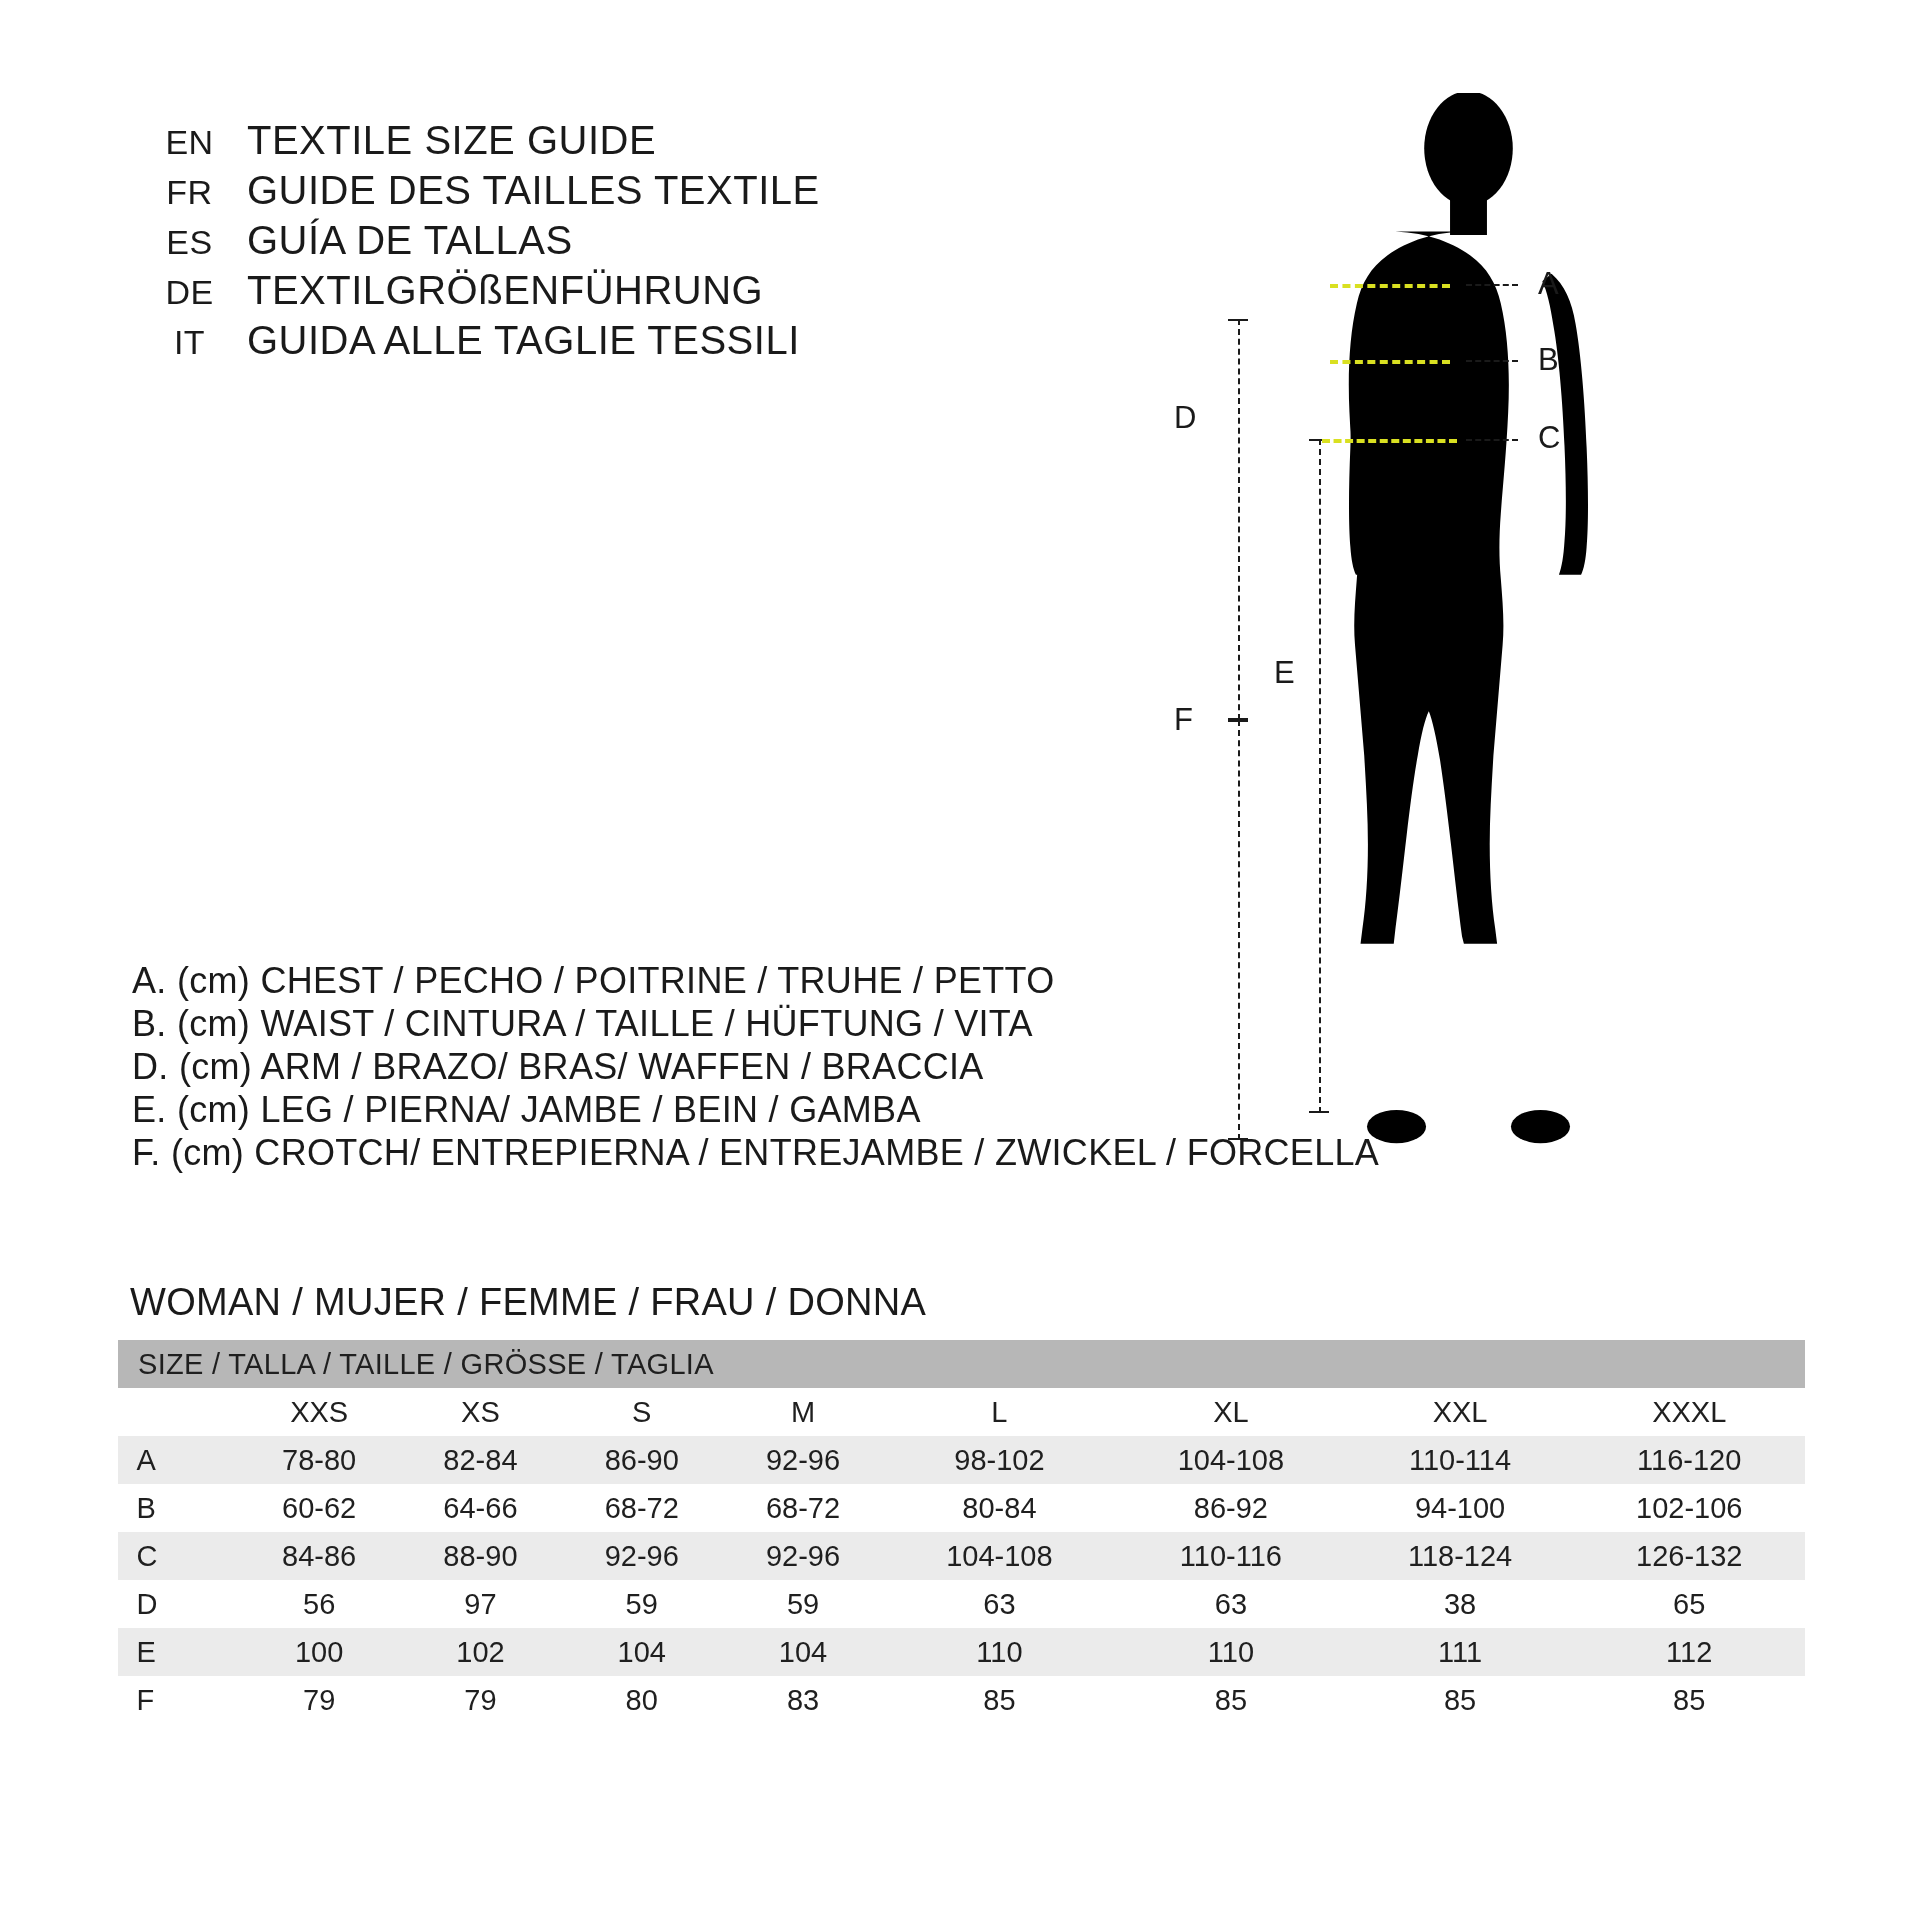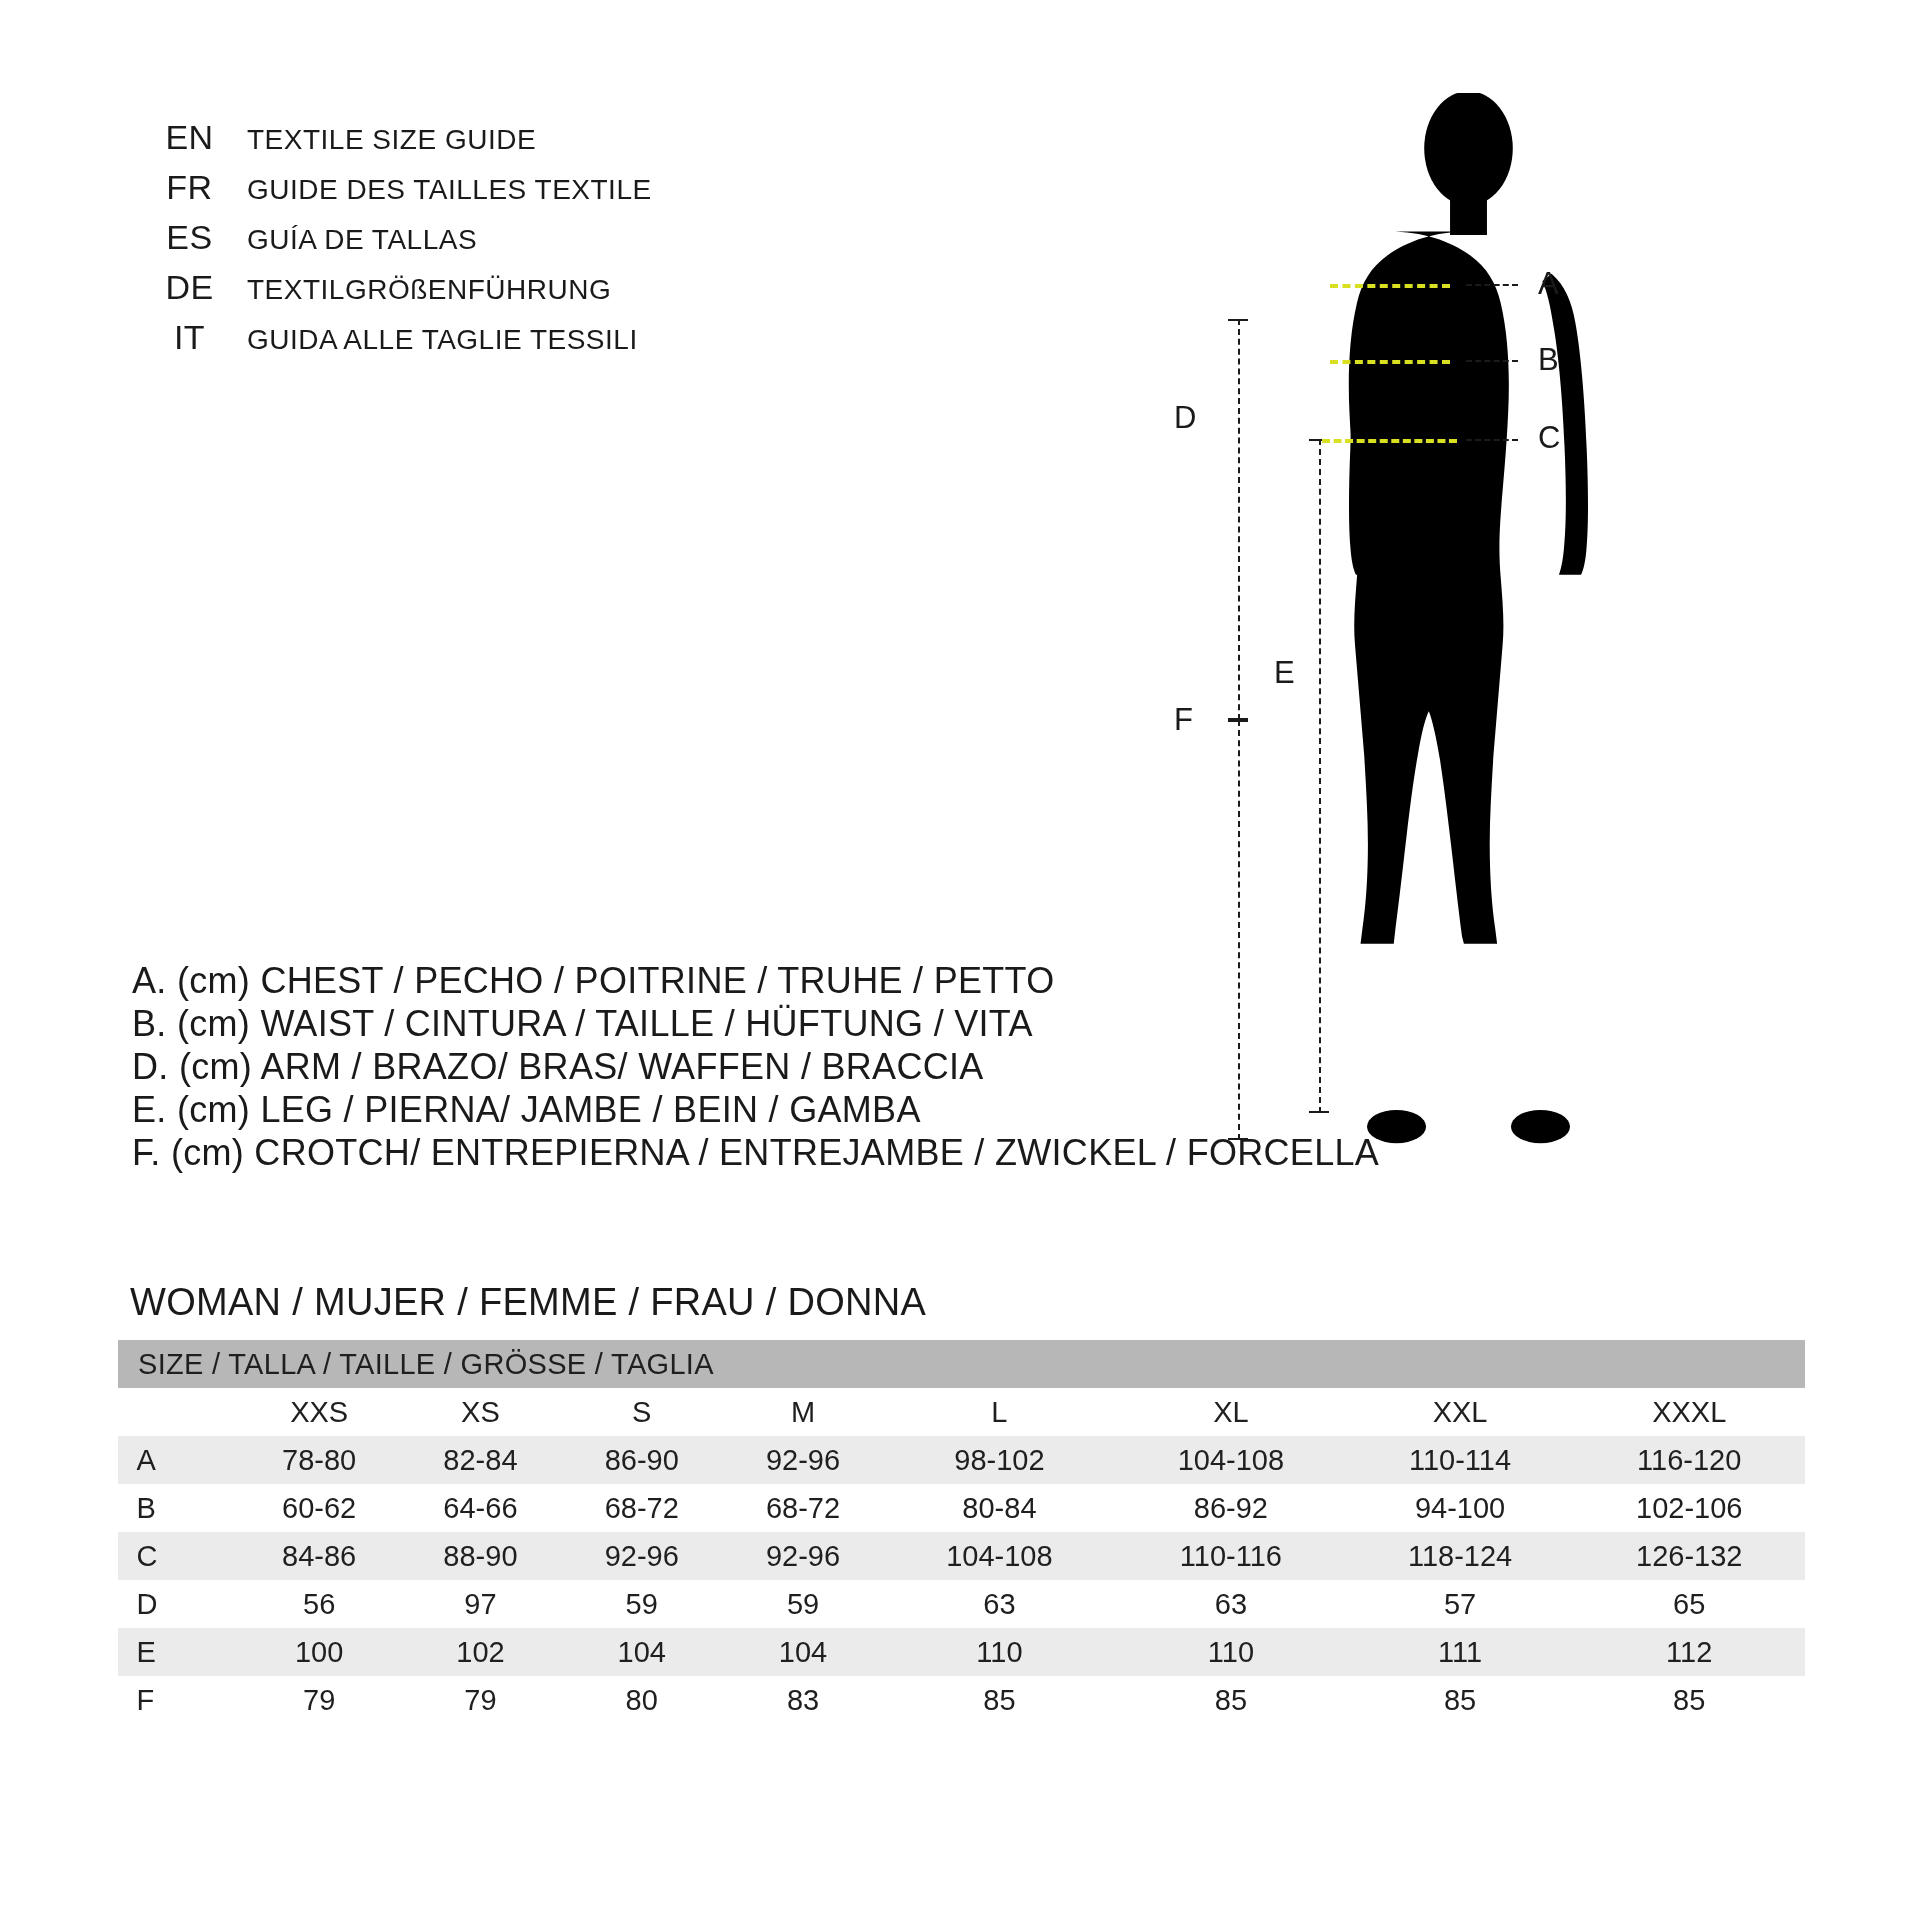--- a/index.html
+++ b/index.html
@@ -9,21 +9,21 @@
     color:#1a1a1a;
     position:relative;
     overflow:hidden;
   }
   
   #lang-block{
     position:absolute;left:132px;top:118px;text-align:center;
   }
   .lang-row{display:flex;align-items:baseline;height:50px;}
   .lang-code{width:115px;font-size:34px;letter-spacing:0.5px;}
-  .lang-text{font-size:28px;letter-spacing:0.5px;white-space:nowrap;}
+  .lang-text{font-size:40px;letter-spacing:0.5px;white-space:nowrap;}
 
   
   #legend-block{
     position:absolute;left:132px;top:960px;
   }
   .legend-row{font-size:36px;letter-spacing:0.3px;height:43px;white-space:nowrap;}
 
   
   #group-label{
     position:absolute;left:130px;top:1281px;
@@ -264,21 +264,21 @@
       <td>126-132</td>
     </tr>
     <tr class="band-white">
       <td class="rowlab">D</td>
       <td>56</td>
       <td>97</td>
       <td>59</td>
       <td>59</td>
       <td>63</td>
       <td>63</td>
-      <td>57</td>
+      <td>38</td>
       <td>65</td>
     </tr>
     <tr class="band-grey">
       <td class="rowlab">E</td>
       <td>100</td>
       <td>102</td>
       <td>104</td>
       <td>104</td>
       <td>110</td>
       <td>110</td>

